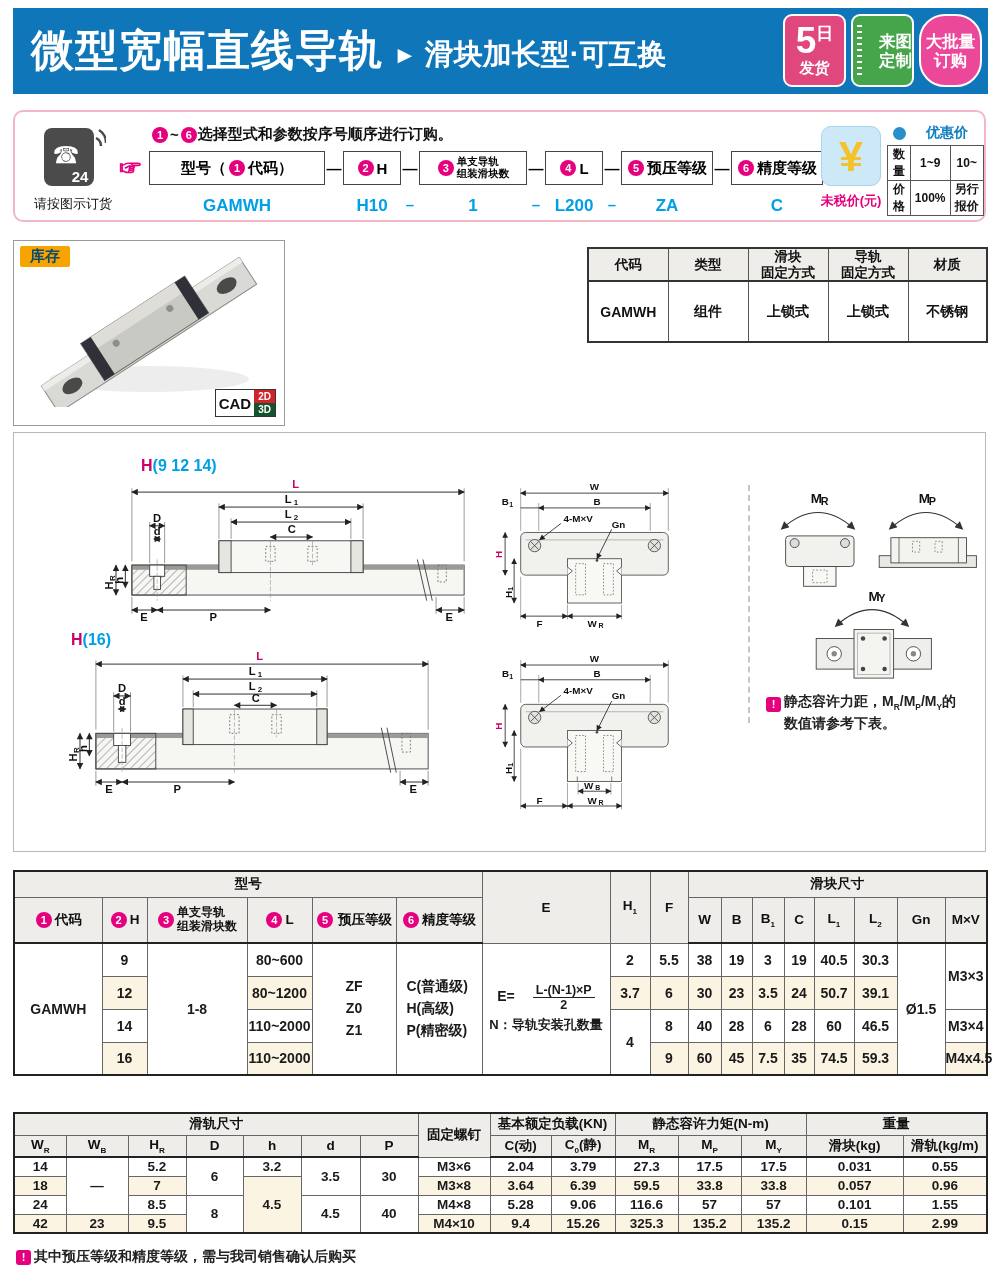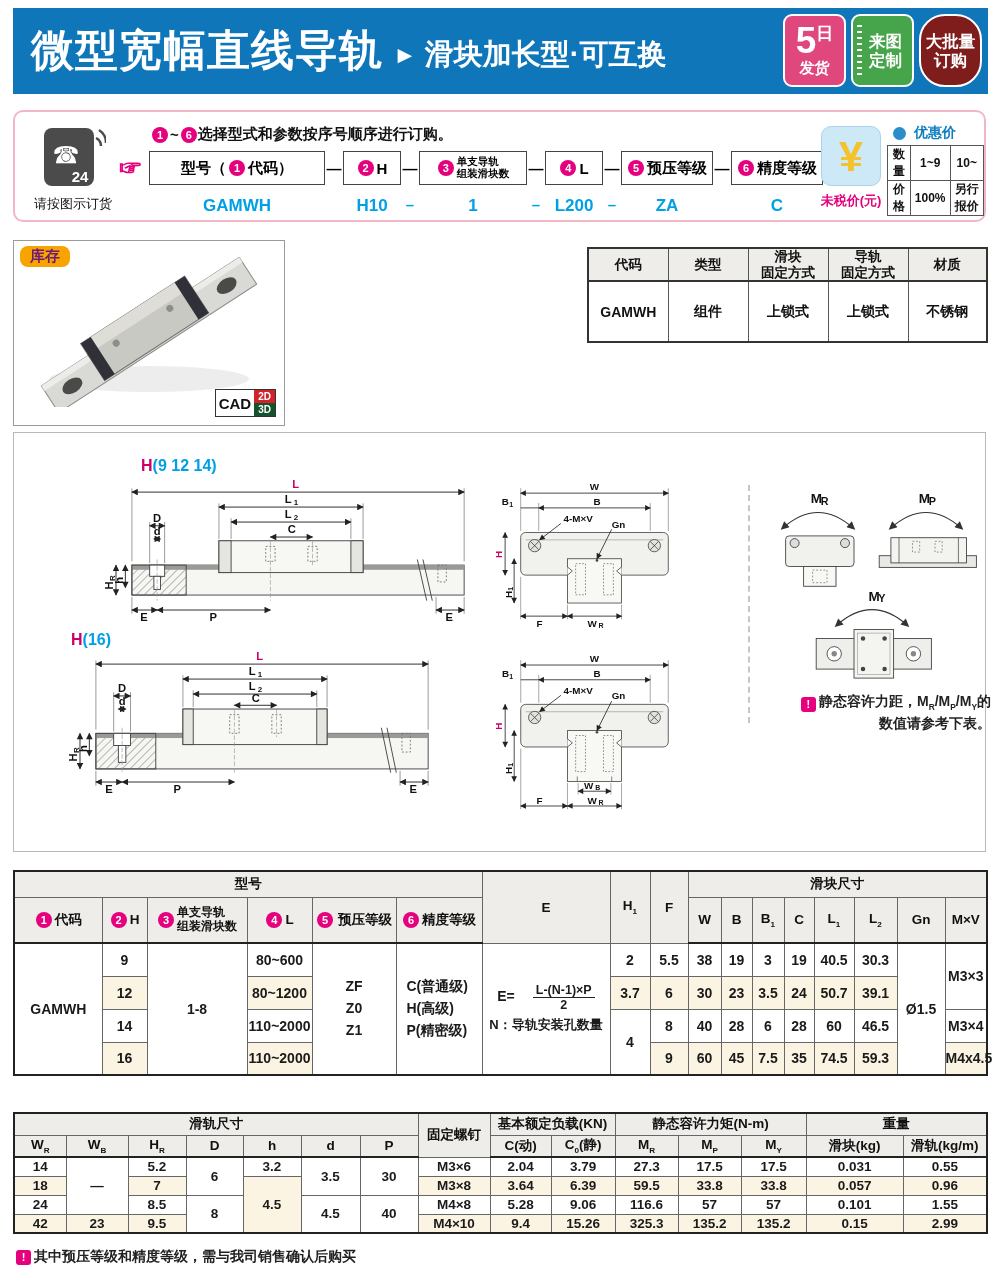--- a/index.html
+++ b/index.html
@@ -7,21 +7,21 @@
 #page{position:relative;width:1000px;height:1281px;background:#fff;overflow:hidden;}
 .abs{position:absolute;}
 sub{font-size:0.6em;}
 
 .banner{left:13px;top:8px;width:975px;height:86px;background:#0f76ba;display:flex;align-items:center;padding-left:18px;}
 .bt1{color:#fff;font-size:43px;font-weight:bold;letter-spacing:1px;}
 .bt-arrow{color:#fff;font-size:24px;margin:8px 8px 0 10px;}
 .bt2{color:#fff;font-size:29px;font-weight:bold;margin-top:8px;}
 .badges{position:absolute;right:6px;top:6px;display:flex;gap:5px;}
 .badge{width:63px;height:73px;border:2.5px solid #fff;border-radius:9px;color:#fff;display:flex;flex-direction:column;align-items:center;justify-content:center;font-weight:bold;position:relative;}
-.bg-pink{background:#e0487d;}.bg-green{background:#46a44a;}.bg-purple{background:#7f1d1d;border-radius:26px;}
+.bg-pink{background:#e0487d;}.bg-green{background:#46a44a;align-items:flex-end;}.bg-purple{background:#ec4899;border-radius:26px;}
 .b5row{display:flex;align-items:flex-start;line-height:0.95;}
 .b5big{font-size:37px;}.b5day{font-size:17px;margin-top:3px;}
 .bsm{font-size:15px;}.bmid{font-size:16.5px;line-height:1.15;}
 .ruler{position:absolute;left:4px;top:9px;bottom:9px;width:5px;background:repeating-linear-gradient(#fff 0 2px,transparent 2px 6px);}
 .bg-green .bmid{margin-left:6px;}
 
 .order{left:13px;top:110px;width:973px;height:112px;border:2px solid #f2b7c4;border-radius:10px;background:#fff;}
 .phone-wrap{position:absolute;left:14px;top:8px;width:88px;text-align:center;}
 .phone-label{font-size:13px;font-weight:normal;color:#111;margin-top:1px;}
 .finger{position:absolute;left:103px;top:40px;color:#e5007e;font-size:25px;font-weight:bold;}
@@ -30,43 +30,43 @@
 .tld{margin:0 1px;}
 .boxrow{position:absolute;left:134px;top:39px;display:flex;align-items:center;}
 .obox{border:1.5px solid #444;height:34px;display:flex;align-items:center;justify-content:center;font-size:15px;font-weight:bold;background:#fff;gap:2px;}
 .odash{width:18px;text-align:center;font-weight:bold;font-size:15px;}
 .w1{width:176px;}.w2{width:58px;}.w3{width:108px;}.w4{width:58px;}.w5{width:92px;}.w6{width:92px;}
 .stack2{display:flex;flex-direction:column;font-size:10.5px;line-height:1.12;text-align:left;}
 .exrow{position:absolute;left:134px;top:84px;display:flex;color:#00a0e6;font-size:17px;font-weight:bold;}
 .excell{text-align:center;}
 .yen{position:absolute;left:806px;top:14px;width:60px;height:60px;background:#cde8f7;border:1px solid #a9d4ec;border-radius:10px;display:flex;align-items:center;justify-content:center;font-size:43px;font-weight:bold;color:#f4c22a;}
 .tax{position:absolute;left:790px;top:80px;width:92px;text-align:center;color:#e5007e;font-size:13px;font-weight:bold;}
-.disc{position:absolute;left:878px;top:12px;display:flex;align-items:center;gap:8px;color:#0d7ec0;font-size:14px;font-weight:bold;}
+.disc{position:absolute;left:878px;top:12px;display:flex;align-items:center;gap:20px;color:#0d7ec0;font-size:14px;font-weight:bold;}
 .bdot{width:13px;height:13px;border-radius:50%;background:#2a8ecb;}
 .ptable{position:absolute;left:872px;top:33px;border-collapse:collapse;}
 .ptable td{border:1px solid #555;font-size:12px;font-weight:bold;text-align:center;height:20px;padding:0 4px;color:#111;}
 
 .imgbox{left:13px;top:240px;width:272px;height:186px;border:1px solid #9a9a9a;background:#fff;}
-.stock{position:absolute;left:6px;top:5px;background:#f7a400;color:#701a75;font-size:15px;font-weight:bold;padding:1px 10px;border-radius:8px;z-index:2;}
+.stock{position:absolute;left:6px;top:5px;background:#f7a400;color:#0c4a6e;font-size:15px;font-weight:bold;padding:1px 10px;border-radius:2px;z-index:2;}
 .cad{position:absolute;right:8px;bottom:8px;display:flex;align-items:stretch;border:1.5px solid #333;background:#fff;z-index:2;}
 .cadt{font-size:15px;font-weight:bold;padding:2px 3px;display:flex;align-items:center;color:#111;}
 .cadcol{display:flex;flex-direction:column;}
 .c2d{background:#d2232a;color:#fff;font-size:10px;font-weight:bold;padding:0 4px;line-height:13px;text-align:center;}
 .c3d{background:#14532d;color:#fff;font-size:10px;font-weight:bold;padding:0 4px;line-height:13px;text-align:center;}
 .info{position:absolute;left:587px;top:247px;width:399px;border-collapse:collapse;table-layout:fixed;border:2px solid #333;}
 .info th{height:30px;background:#eeede9;border:1px solid #555;font-size:13.5px;color:#111;border-bottom:2px solid #333;}
 .info td{height:61px;border:1px solid #555;font-size:14px;font-weight:bold;text-align:center;color:#111;}
 .mag{color:#d6006f;}
 .istack{display:flex;flex-direction:column;line-height:1.15;align-items:center;}
 
 .panel{left:13px;top:432px;width:973px;height:420px;border:1px solid #b8b8b4;background:#fff;}
 .dlabel{position:absolute;font-size:16px;font-weight:bold;}
 .dl-h{color:#cc0066;}.dl-t{color:#00a0e6;}
 .dashv{position:absolute;left:734px;top:52px;height:238px;border-left:2px dashed #c6c6c2;}
-.dnote{position:absolute;left:752px;top:258px;width:225px;font-size:14px;font-weight:bold;color:#222;line-height:1.45;text-align:right;}
+.dnote{position:absolute;left:752px;top:258px;width:225px;font-size:14px;font-weight:bold;color:#222;line-height:1.45;}
 .nicon{display:inline-flex;width:15px;height:15px;border-radius:3px;background:#e5007e;color:#fff;font-size:11px;font-weight:bold;align-items:center;justify-content:center;margin-right:3px;vertical-align:-2px;}
 .dm{font-family:"Liberation Sans",sans-serif;font-size:12px;font-weight:bold;fill:#111;}
 .ds{font-size:8.5px;}
 .magf{fill:#cc0066;}
 .dim{stroke:#222;stroke-width:1;fill:none;}
 .ext{stroke:#666;stroke-width:0.7;}
 .cl{stroke:#999;stroke-width:0.7;stroke-dasharray:5 2;}
 
 .mt,.rt{position:absolute;left:13px;width:973px;border-collapse:collapse;table-layout:fixed;border:2px solid #222;}
 .mt{top:870px;}

